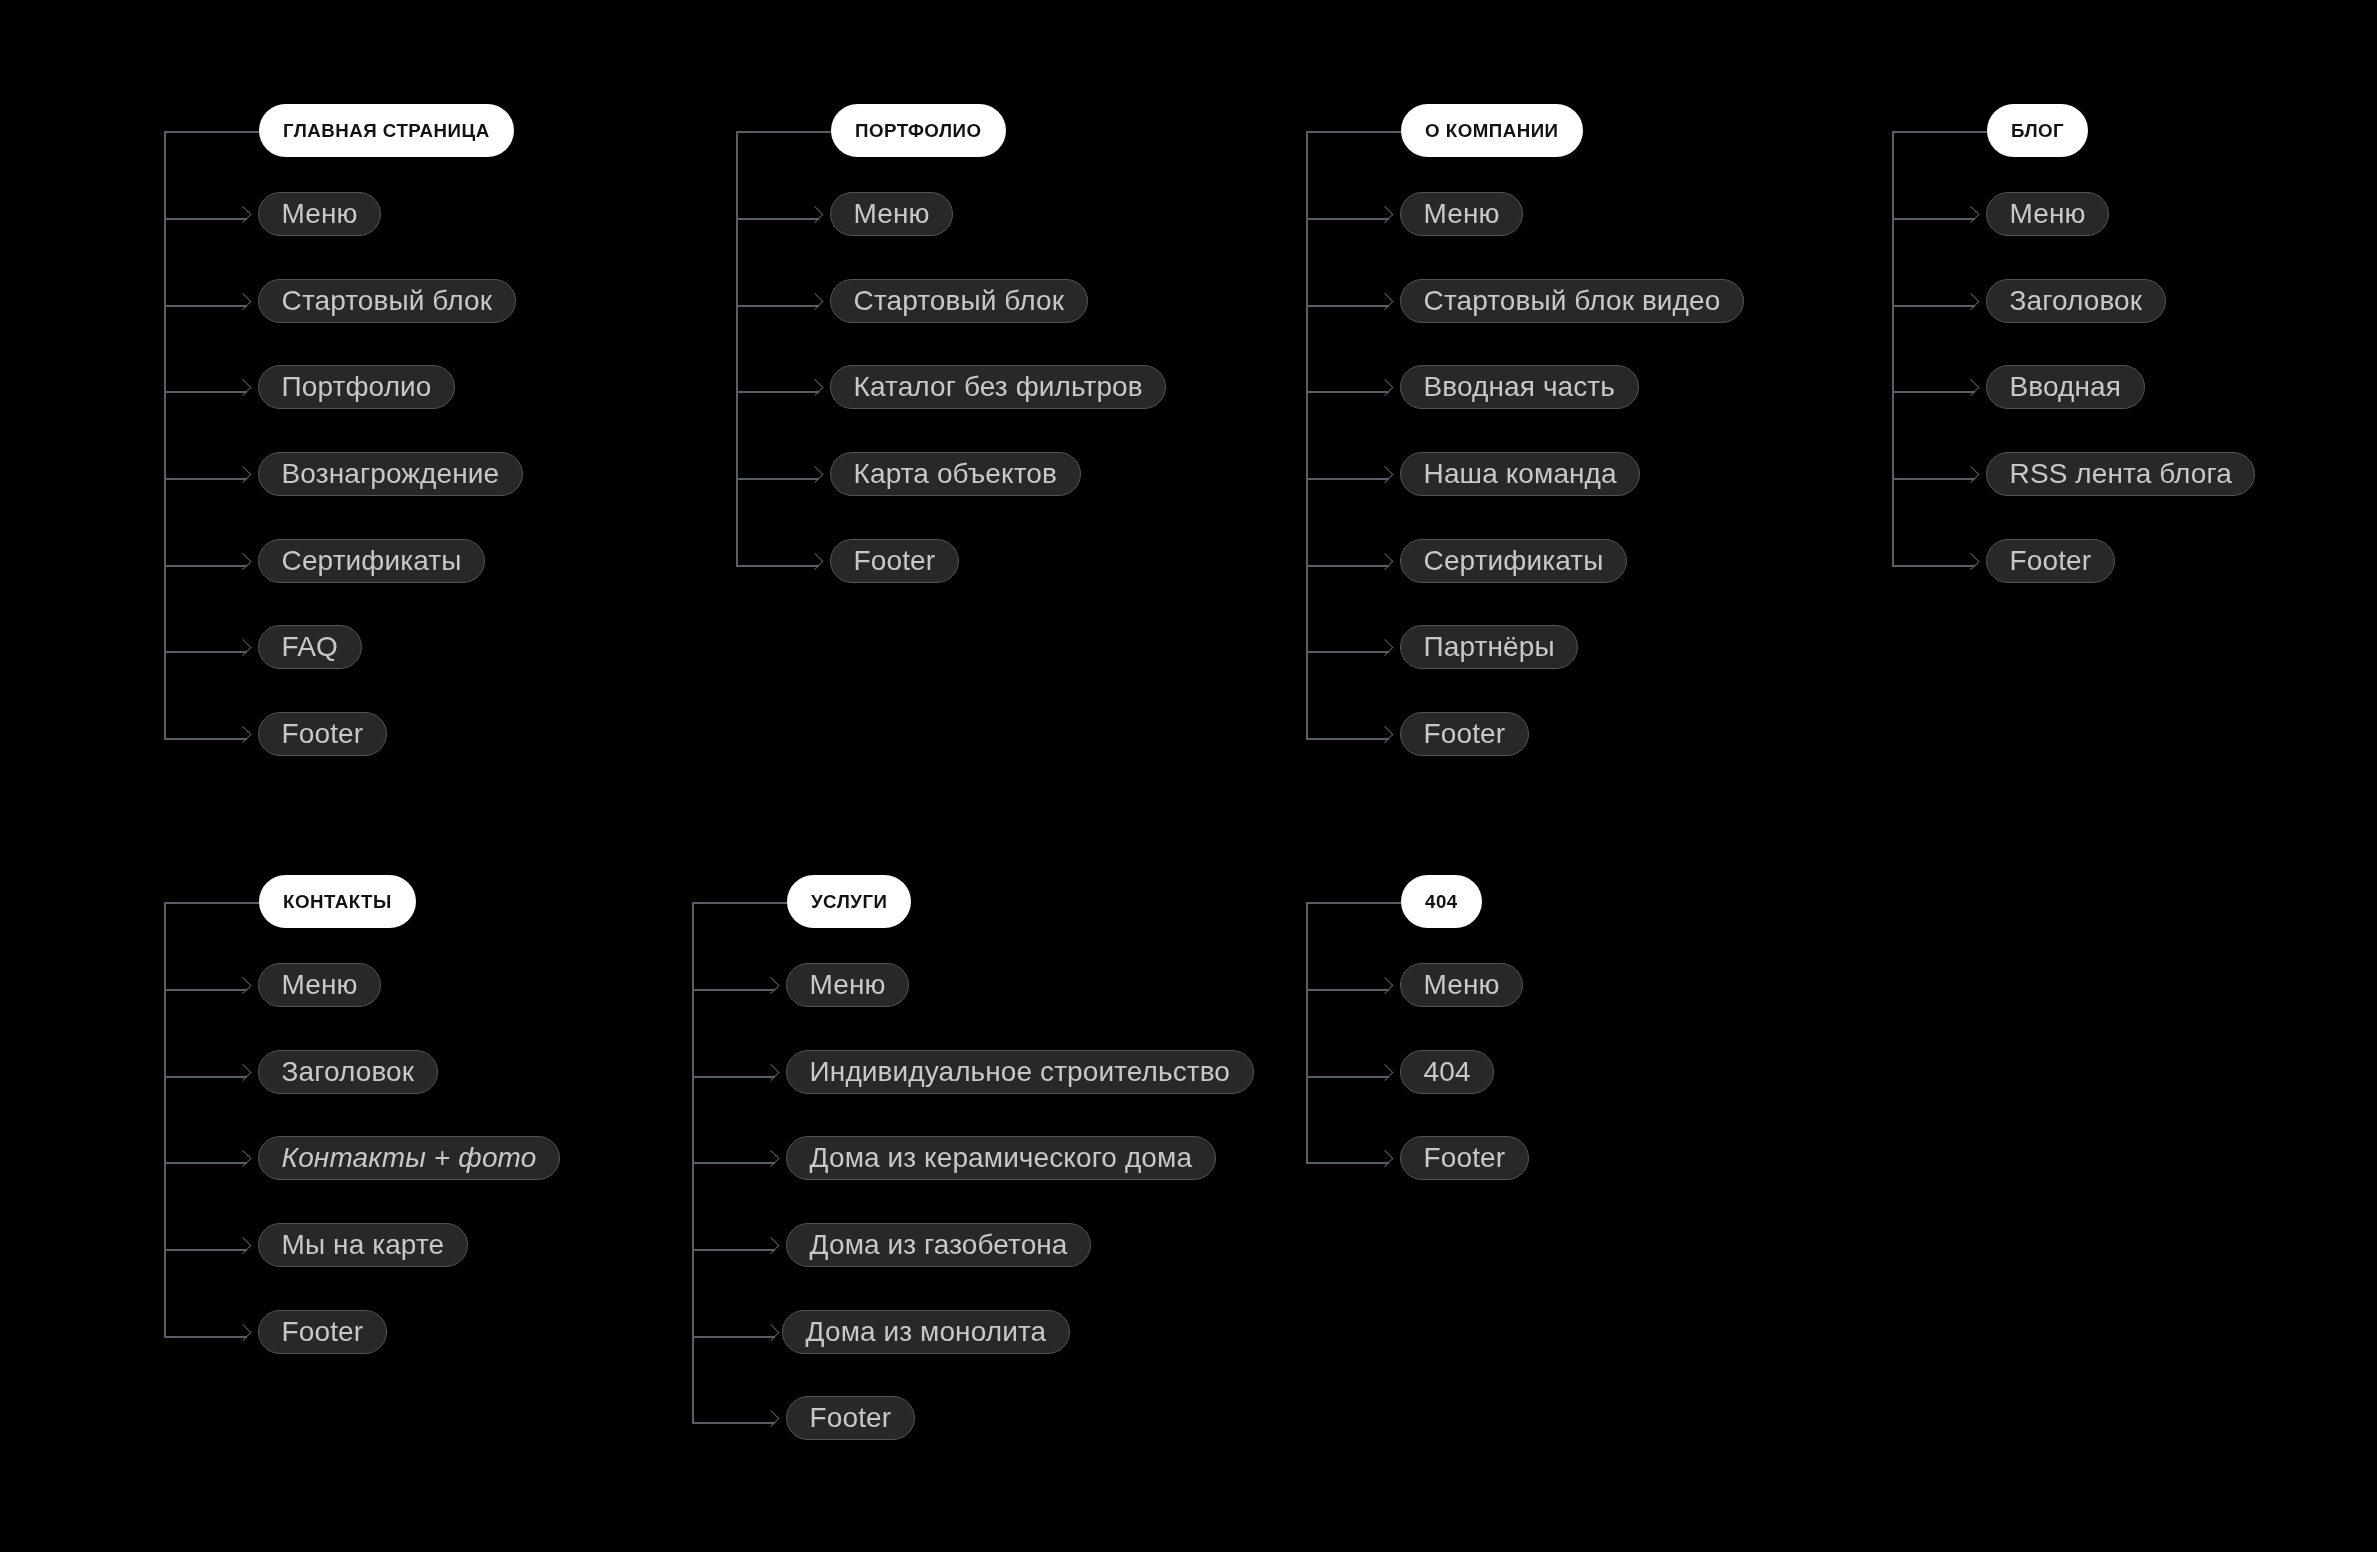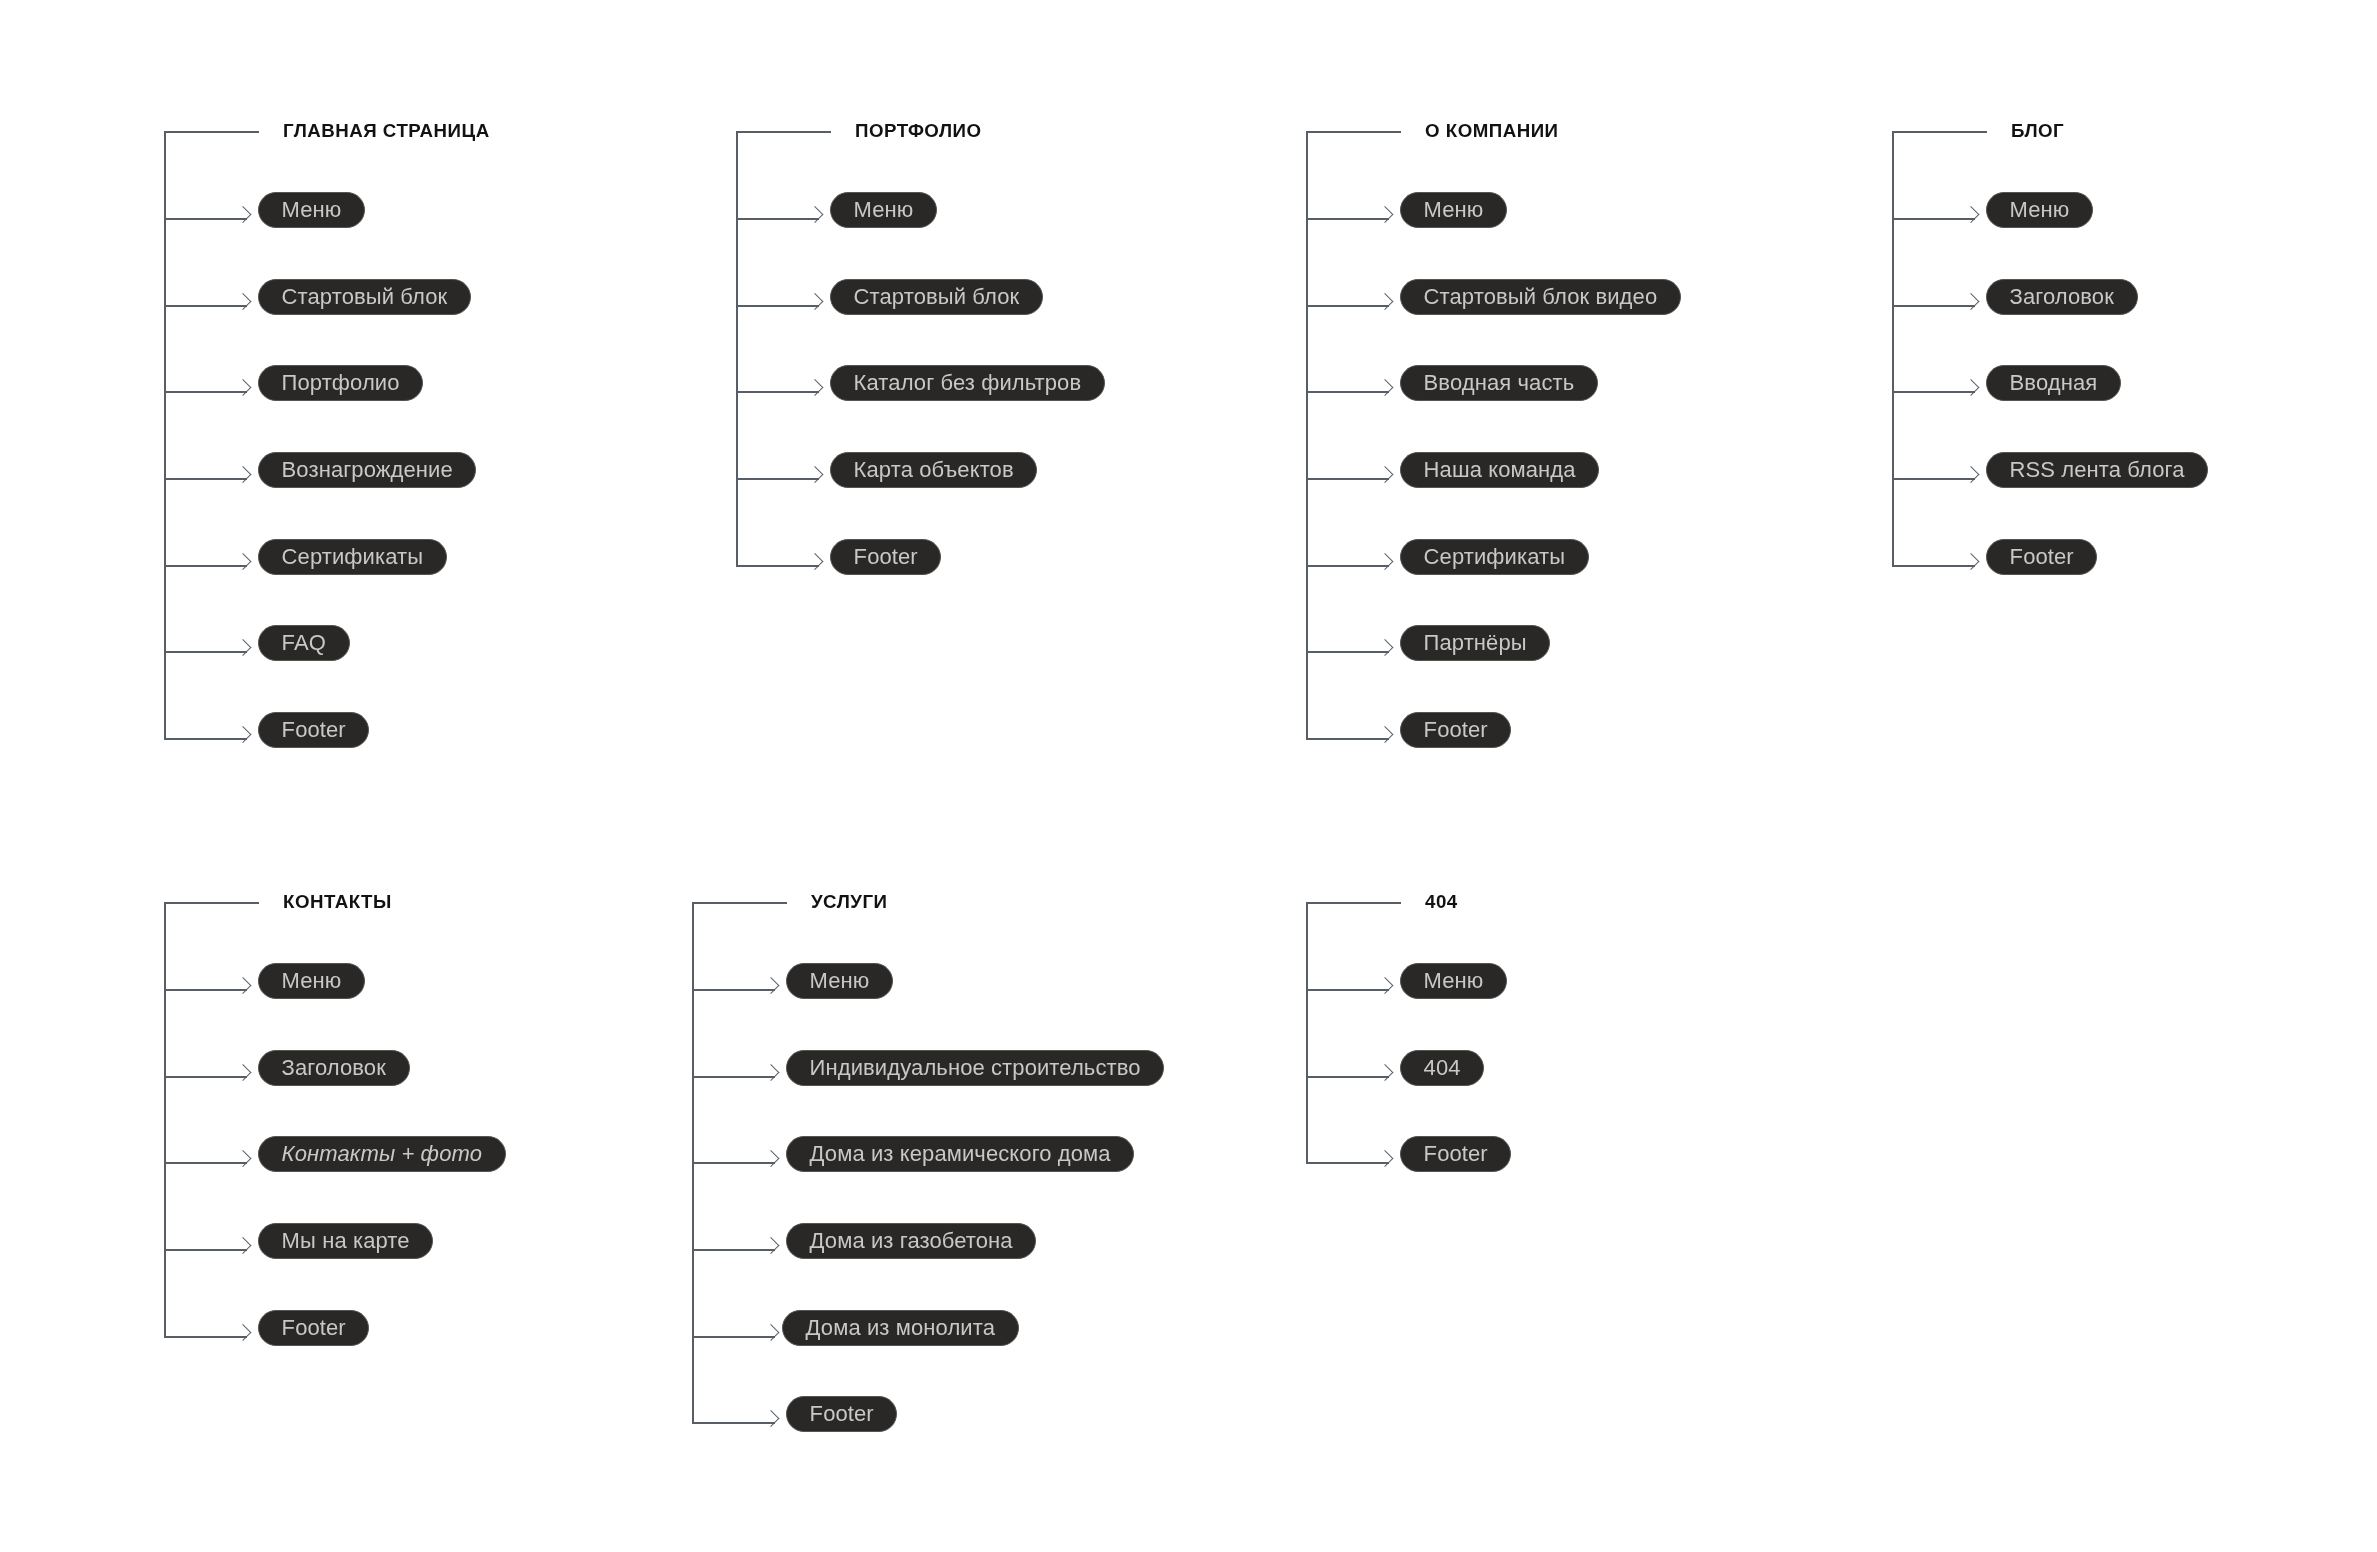--- a/index.html
+++ b/index.html
@@ -8,21 +8,21 @@
     padding: 0;
     background: #1b1b1b;
   }
   body {
     font-family: "Liberation Sans", "DejaVu Sans", sans-serif;
   }
   #canvas {
     position: relative;
     width: 2377px;
     height: 1552px;
-    background: #ffffff;
+    background: #000000;
     overflow: hidden;
   }
 
   
   .group {
     position: absolute;
   }
 
   
   .trunk {
@@ -75,27 +75,27 @@
     border-radius: 27px;
     background: #ffffff;
     color: #121212;
     font-weight: 700;
     font-size: 18.7px;
     letter-spacing: 0.5px;
     padding: 0 24px;
   }
 
   .pill-child {
-    height: 36px;
+    height: 44px;
     border-radius: 26px;
     background: #292827;
     border: 1.7px solid #565451;
     color: #c9c8c6;
     font-weight: 400;
-    font-size: 22px;
+    font-size: 28px;
     letter-spacing: 0.1px;
     padding: 0 22.6px;
   }
 </style>
 </head>
 <body>
 
 <div id="canvas">
     <div class="group" style="left: 164px; top: 105px;">
       <div class="trunk" style="top: 26px; height: 607px;"></div>

